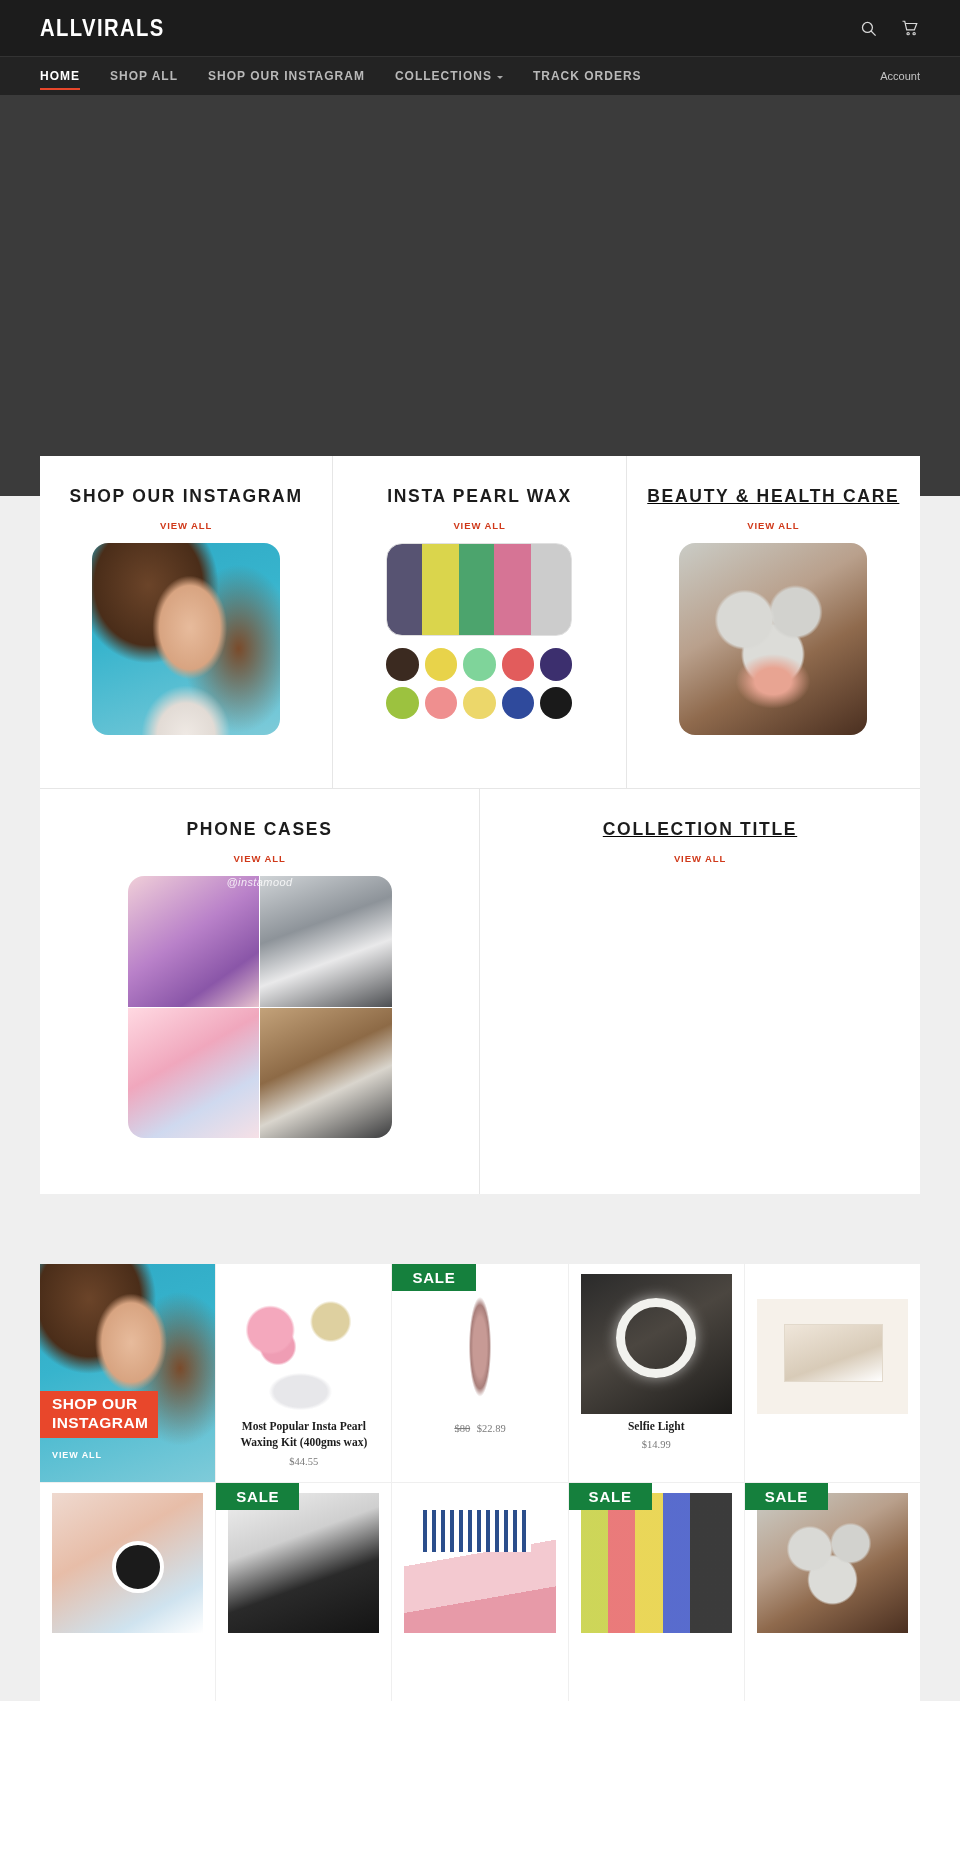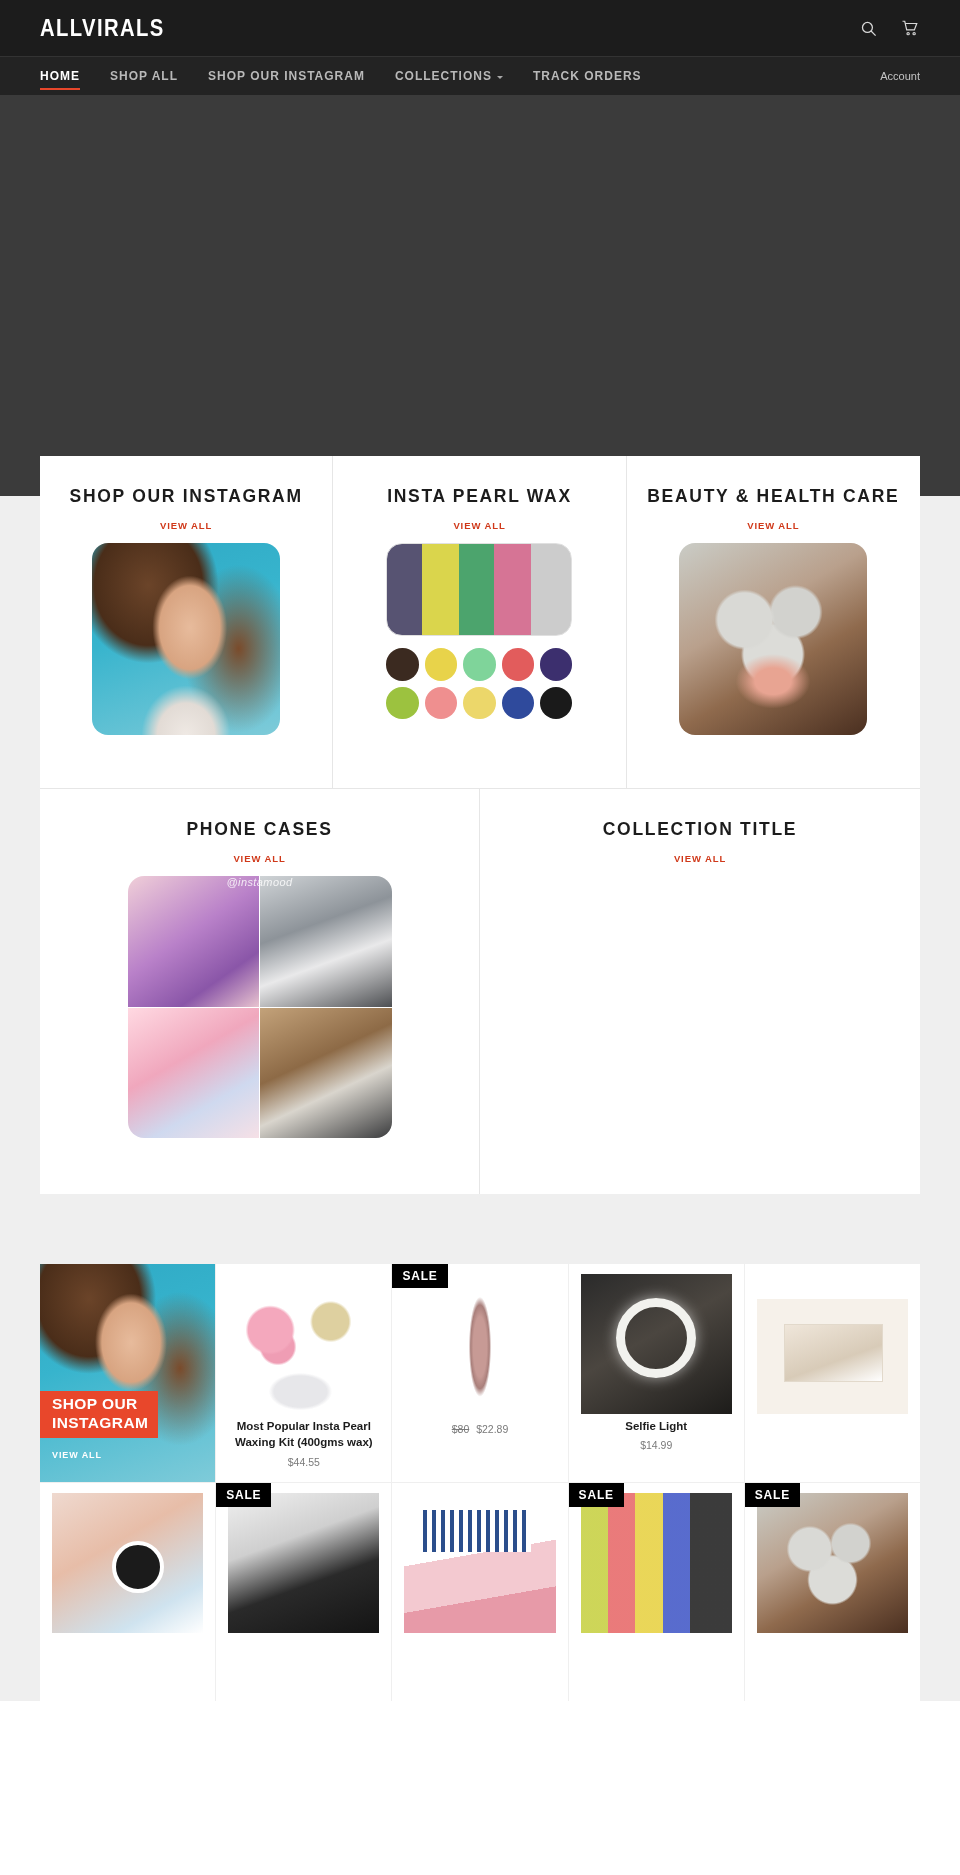--- a/index.html
+++ b/index.html
@@ -122,21 +122,21 @@
     padding: 28px 14px 34px 14px;
     border-right: 1px solid #e6e6e6;
     text-align: center;
     cursor: pointer;
     background: #ffffff;
     min-height: 200px;
   }
   .coll-row.row1 .coll-card { min-height: 332px; }
   .coll-row.row2 { border-top: 1px solid #e6e6e6; }
   .coll-row.row2 .coll-card { min-height: 405px; }
-  .coll-card:last-child { border-right: none; }
+  .coll-card:last-child { border-right: none; text-decoration: underline; }
   .coll-title {
     font-size: 17.5px;
     font-weight: 700;
     letter-spacing: 1.7px;
     color: #1c1c1c;
     text-transform: uppercase;
     line-height: 1.38;
     margin-bottom: 7px;
   }
   .coll-viewall {
@@ -214,31 +214,31 @@
     min-height: 218px;
     display: flex; flex-direction: column;
     cursor: pointer;
   }
   .prod-cell.promo { padding: 0; background: #2ea8c4; }
   .prod-media {
     height: 150px;
     display: flex; align-items: center; justify-content: center;
     padding: 10px 12px 0 12px;
   }
-  .prod-info { text-align: center; padding: 4px 14px 14px 14px; }
+  .prod-info { text-align: center; padding: 4px 14px 14px 14px; font-family: Liberation Serif, serif; }
   .prod-title {
     font-size: 11.5px; font-weight: 700; color: #1c1c1c; line-height: 1.42;
   }
   .prod-price { font-size: 10.5px; color: #7a7a7a; margin-top: 5px; }
   .prod-price .was { text-decoration: line-through; margin-right: 4px; }
   .sale-badge {
     position: absolute; top: 0; left: 0;
-    background: #000000; color: #fff;
-    font-size: 12px; font-weight: 700; letter-spacing: .8px;
-    padding: 5px 10px; text-transform: uppercase;
+    background: #15803d; color: #fff;
+    font-size: 15px; font-weight: 700; letter-spacing: .8px;
+    padding: 5px 20px; text-transform: uppercase;
     z-index: 3;
   }
   
   .promo-inner { position: relative; width: 100%; height: 100%; min-height: 218px; overflow: hidden; padding-left: 48px; }
   .promo-bg {
     position:absolute; inset:0;
     background:
       radial-gradient(ellipse 50px 68px at 52% 36%, #e7bb9c 0%, #d8a481 58%, rgba(216,164,129,0) 72%),
       radial-gradient(ellipse 86px 96px at 28% 16%, #6b4429 0%, #4a2d19 60%, rgba(74,45,25,0) 78%),
       radial-gradient(ellipse 76px 110px at 80% 48%, #7a4b2b 0%, rgba(122,75,43,0) 70%),

